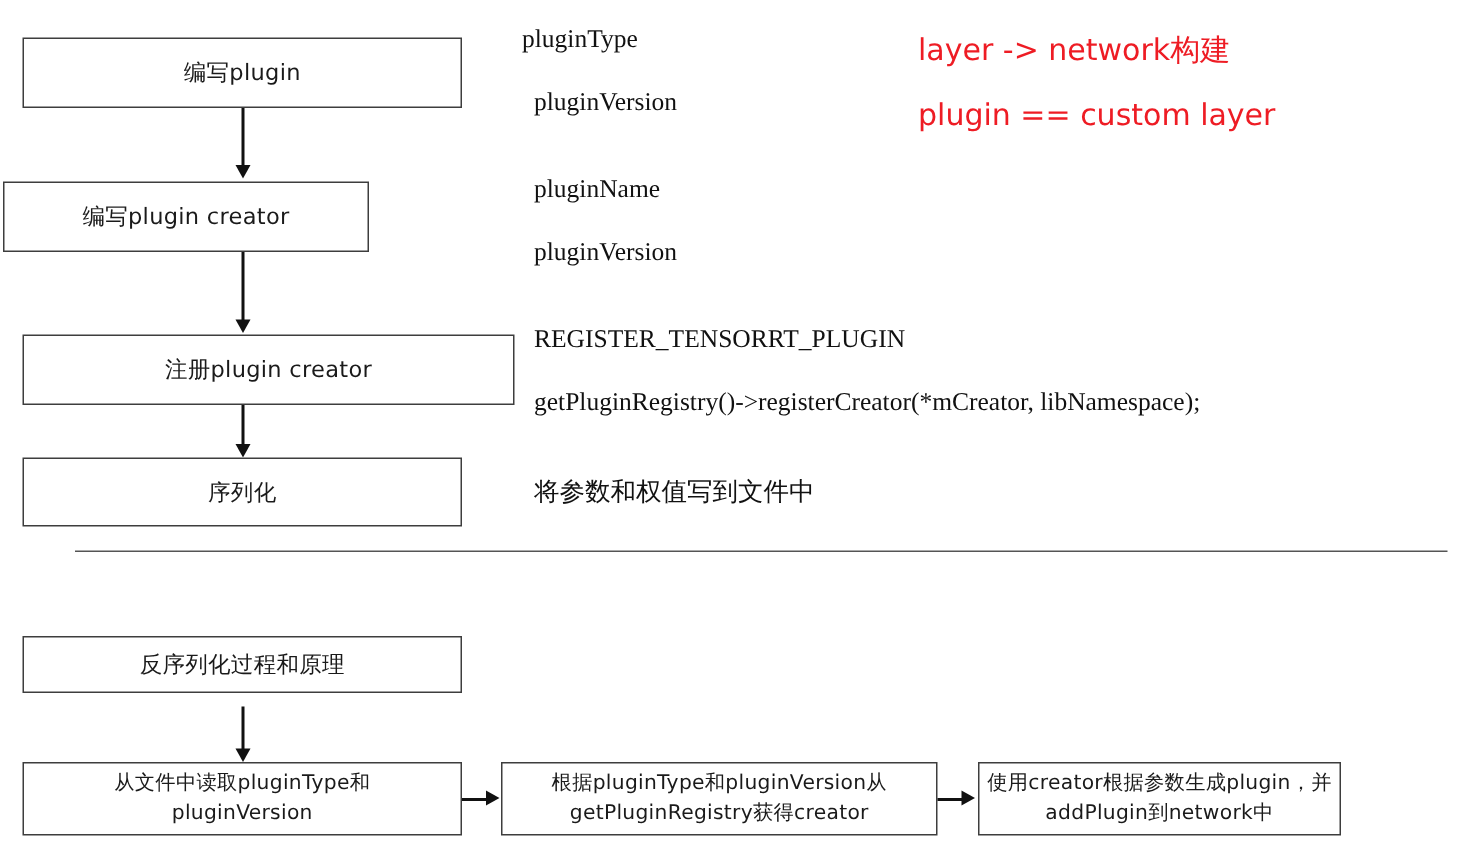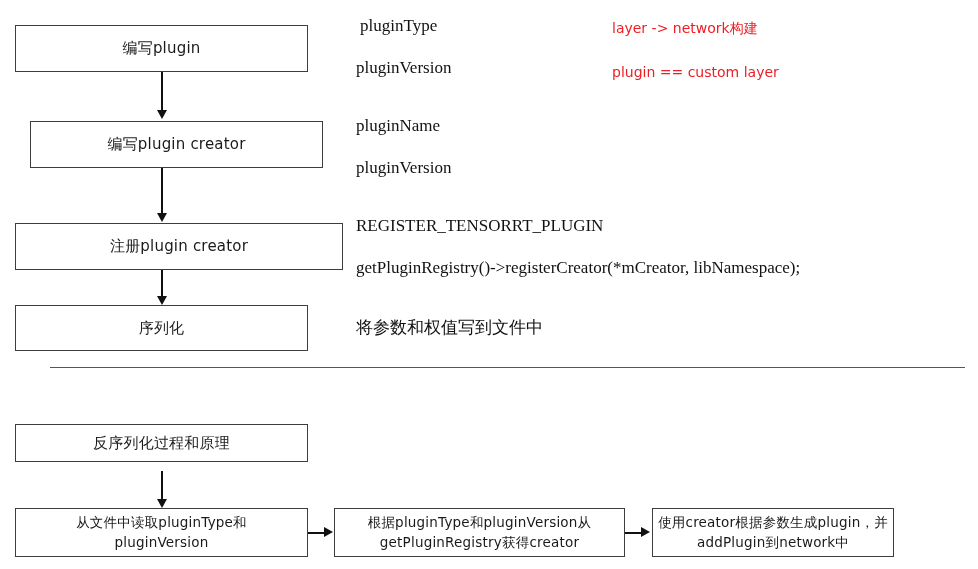--- a/index.html
+++ b/index.html
@@ -80,56 +80,56 @@
   .cjk-note {
     position: absolute;
     font-family: "DejaVu Sans", sans-serif;
     font-size: 17px;
     color: #111111;
     white-space: nowrap;
   }
   .red-note {
     position: absolute;
     font-family: "DejaVu Sans", sans-serif;
-    font-size: 14px;
+    font-size: 20px;
     font-weight: 500;
     white-space: nowrap;
   }
 </style>
 </head>
 <body>
 
 <div id="canvas">
 
   <div class="box" style="left:15px; top:25px; width:293px; height:47px;">
     <span>编写plugin</span>
   </div>
 
   <div class="v-line" style="left:161px; top:72px; height:40px;"></div>
   <div class="v-arrow" style="left:157px; top:110px;"></div>
 
-  <div class="box" style="left:30px; top:121px; width:293px; height:47px;">
+  <div class="box" style="left:2px; top:121px; width:244px; height:47px;">
     <span>编写plugin creator</span>
   </div>
 
   <div class="v-line" style="left:161px; top:168px; height:47px;"></div>
   <div class="v-arrow" style="left:157px; top:213px;"></div>
 
   <div class="box" style="left:15px; top:223px; width:328px; height:47px;">
     <span>注册plugin creator</span>
   </div>
 
   <div class="v-line" style="left:161px; top:270px; height:28px;"></div>
   <div class="v-arrow" style="left:157px; top:296px;"></div>
 
   <div class="box" style="left:15px; top:305px; width:293px; height:46px;">
     <span>序列化</span>
   </div>
 
-  <div class="serif-note" style="left:360px; top:16px;">pluginType</div>
+  <div class="serif-note" style="left:348px; top:16px;">pluginType</div>
   <div class="serif-note" style="left:356px; top:58px;">pluginVersion</div>
   <div class="serif-note" style="left:356px; top:116px;">pluginName</div>
   <div class="serif-note" style="left:356px; top:158px;">pluginVersion</div>
   <div class="serif-note" style="left:356px; top:216px;">REGISTER_TENSORRT_PLUGIN</div>
   <div class="serif-note" style="left:356px; top:258px;">getPluginRegistry()-&gt;registerCreator(*mCreator, libNamespace);</div>
   <div class="cjk-note" style="left:356px; top:316px;">将参数和权值写到文件中</div>
 
   <div class="red-note" style="left:612px; top:20px; color:#ee1c24;">layer -&gt; network构建</div>
   <div class="red-note" style="left:612px; top:64px; color:#ee1c24;">plugin == custom layer</div>
 

